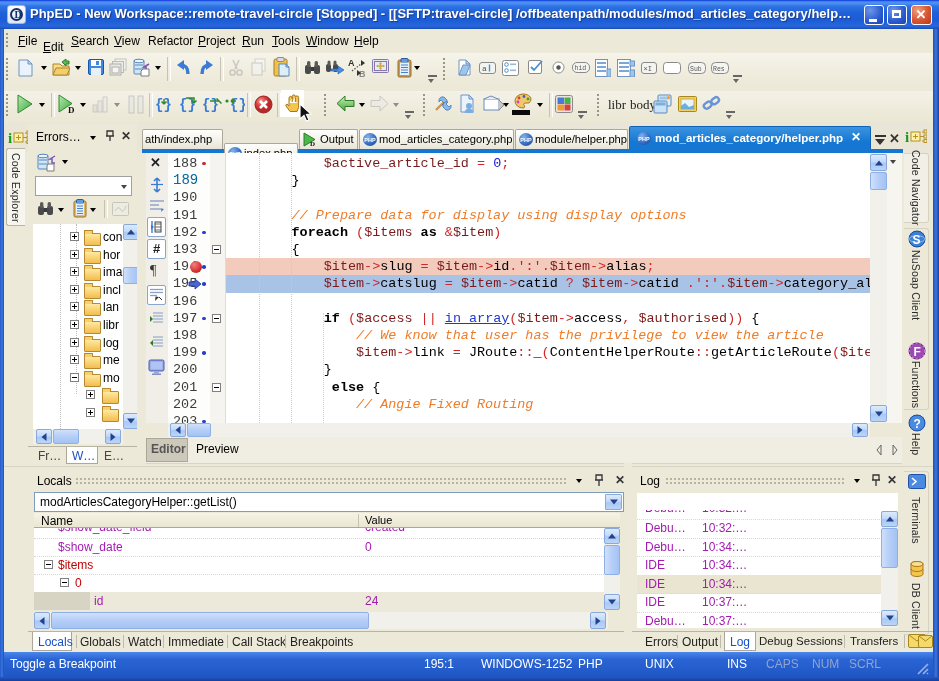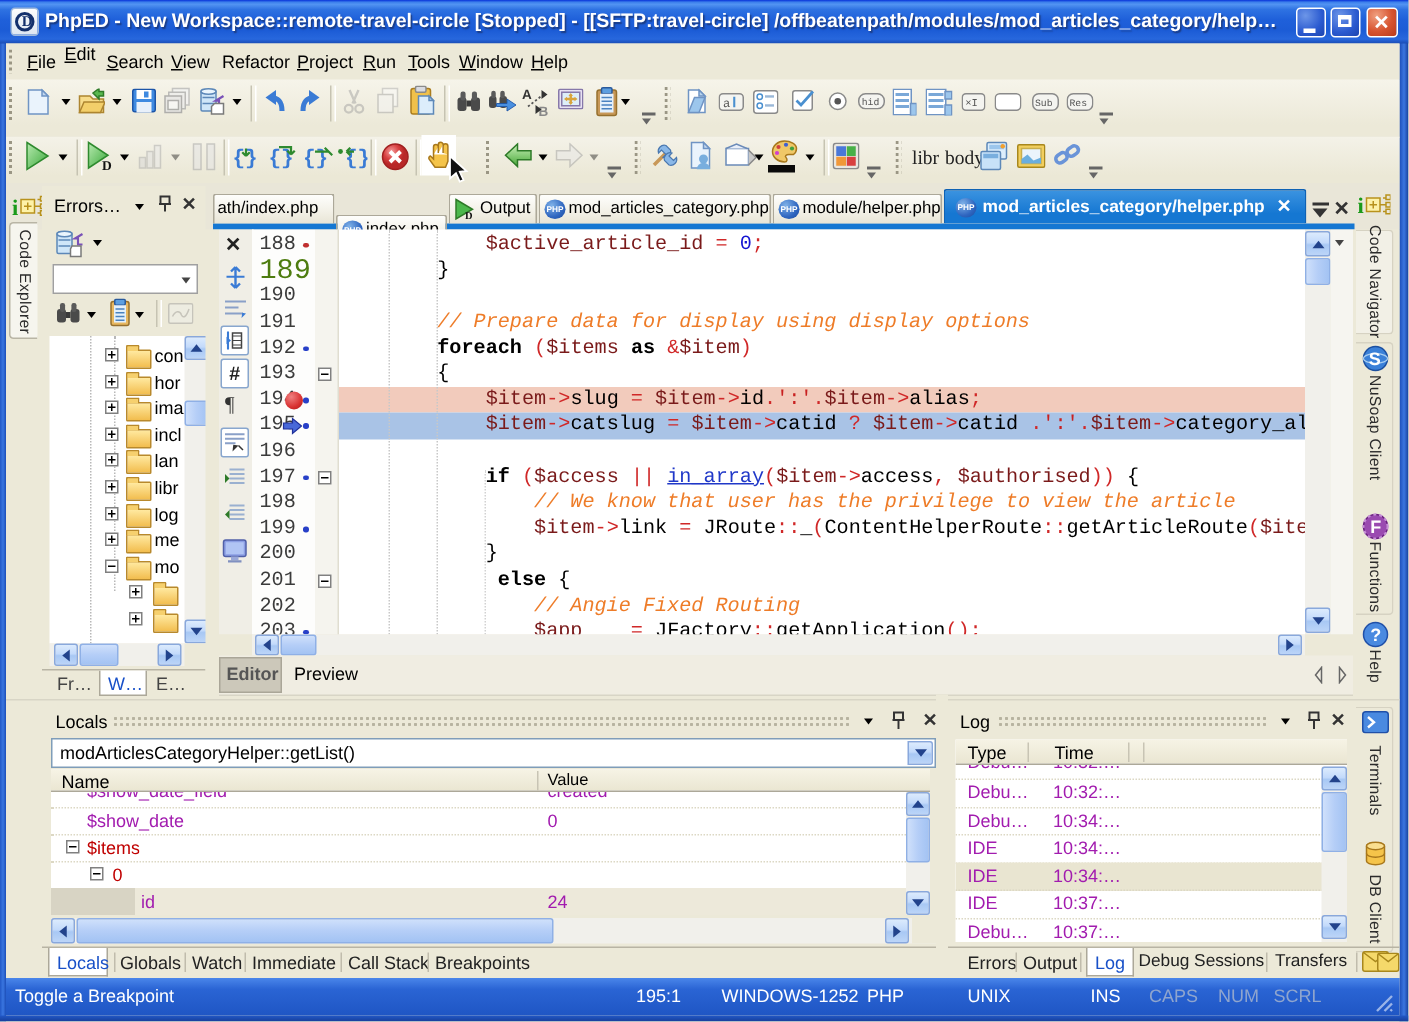--- a/index.html
+++ b/index.html
@@ -50,21 +50,21 @@
    <div class="ab" style="left:4px;top:4px;width:9px;height:8px;border:2px solid #fff;border-top-width:3px;box-sizing:border-box"></div>
  </div>
  <div class="ab" style="left:911px;top:5px;width:21px;height:20px;border:1px solid #fff;border-radius:3px;box-sizing:border-box;background:radial-gradient(circle at 30% 25%,#f0a080,#d75430 55%,#b83a1c)">
    <div class="ab" style="left:3px;top:2px;width:12px;height:13px;color:#fff;font-size:13px;font-weight:bold;text-align:center;line-height:13px">✕</div>
  </div>
 </div>
 
 <div class="ab" style="left:4px;top:29px;width:929px;height:24px;background:#ECE9D8">
  <div class="grip ab" style="left:2px;top:4px;height:16px"></div>
  <div class="ab" style="left:14px;top:5px;font-size:12px;color:#000"><u>F</u>ile</div>
- <div class="ab" style="left:39px;top:0;font-size:12px;color:#000"><u>E</u>dit</div>
+ <div class="ab" style="left:39px;top:11px;font-size:12px;color:#000"><u>E</u>dit</div>
  <div class="ab" style="left:67px;top:5px;font-size:12px;color:#000"><u>S</u>earch</div>
  <div class="ab" style="left:110px;top:5px;font-size:12px;color:#000"><u>V</u>iew</div>
  <div class="ab" style="left:144px;top:5px;font-size:12px;color:#000">Refactor</div>
  <div class="ab" style="left:194px;top:5px;font-size:12px;color:#000"><u>P</u>roject</div>
  <div class="ab" style="left:238px;top:5px;font-size:12px;color:#000"><u>R</u>un</div>
  <div class="ab" style="left:268px;top:5px;font-size:12px;color:#000"><u>T</u>ools</div>
  <div class="ab" style="left:302px;top:5px;font-size:12px;color:#000"><u>W</u>indow</div>
  <div class="ab" style="left:350px;top:5px;font-size:12px;color:#000"><u>H</u>elp</div>
 </div>
 
@@ -671,26 +671,25 @@
     <div class="ab mono" style="left:1px;top:88.0px;height:17.2px;line-height:17.2px;font-size:13.45px;white-space:pre;color:#000">        {</div>
     <div class="ab mono" style="left:1px;top:105.2px;height:17.2px;line-height:17.2px;font-size:13.45px;white-space:pre;color:#000">            <span style="color:#7a1a1a">$item</span><span style="color:#d02828">-&gt;</span>slug <span style="color:#d02828">=</span> <span style="color:#7a1a1a">$item</span><span style="color:#d02828">-&gt;</span>id<span style="color:#d02828">.</span><span style="color:#c82020">':'</span><span style="color:#d02828">.</span><span style="color:#7a1a1a">$item</span><span style="color:#d02828">-&gt;</span>alias<span style="color:#d02828">;</span></div>
     <div class="ab mono" style="left:1px;top:122.4px;height:17.2px;line-height:17.2px;font-size:13.45px;white-space:pre;color:#000">            <span style="color:#7a1a1a">$item</span><span style="color:#d02828">-&gt;</span>catslug <span style="color:#d02828">=</span> <span style="color:#7a1a1a">$item</span><span style="color:#d02828">-&gt;</span>catid <span style="color:#d02828">?</span> <span style="color:#7a1a1a">$item</span><span style="color:#d02828">-&gt;</span>catid <span style="color:#d02828">.</span><span style="color:#c82020">':'</span><span style="color:#d02828">.</span><span style="color:#7a1a1a">$item</span><span style="color:#d02828">-&gt;</span>category_ali</div>
     <div class="ab mono" style="left:1px;top:139.6px;height:17.2px;line-height:17.2px;font-size:13.45px;white-space:pre;color:#000"></div>
     <div class="ab mono" style="left:1px;top:156.8px;height:17.2px;line-height:17.2px;font-size:13.45px;white-space:pre;color:#000">            <b style="color:#000">if</b> <span style="color:#d02828">(</span><span style="color:#7a1a1a">$access</span> <span style="color:#d02828">||</span> <span style="color:#2038c8;text-decoration:underline">in_array</span><span style="color:#d02828">(</span><span style="color:#7a1a1a">$item</span><span style="color:#d02828">-&gt;</span>access<span style="color:#d02828">,</span> <span style="color:#7a1a1a">$authorised</span><span style="color:#d02828">))</span> {</div>
     <div class="ab mono" style="left:1px;top:174.0px;height:17.2px;line-height:17.2px;font-size:13.45px;white-space:pre;color:#000">                <i style="color:#ee7c28">// We know that user has the privilege to view the article</i></div>
     <div class="ab mono" style="left:1px;top:191.2px;height:17.2px;line-height:17.2px;font-size:13.45px;white-space:pre;color:#000">                <span style="color:#7a1a1a">$item</span><span style="color:#d02828">-&gt;</span>link <span style="color:#d02828">=</span> JRoute<span style="color:#d02828">::</span>_<span style="color:#d02828">(</span>ContentHelperRoute<span style="color:#d02828">::</span>getArticleRoute<span style="color:#d02828">(</span><span style="color:#7a1a1a">$item</span></div>
     <div class="ab mono" style="left:1px;top:208.4px;height:17.2px;line-height:17.2px;font-size:13.45px;white-space:pre;color:#000">            }</div>
     <div class="ab mono" style="left:1px;top:225.6px;height:17.2px;line-height:17.2px;font-size:13.45px;white-space:pre;color:#000">             <b style="color:#000">else</b> {</div>
     <div class="ab mono" style="left:1px;top:242.8px;height:17.2px;line-height:17.2px;font-size:13.45px;white-space:pre;color:#000">                <i style="color:#ee7c28">// Angie Fixed Routing</i></div>
-    <div class="ab mono" style="left:1px;top:260.0px;height:17.2px;line-height:17.2px;font-size:13.45px;white-space:pre;color:#000">                <span style="color:#7a1a1a">$app</span>    <span style="color:#d02828">=</span> JFactory<span style="color:#d02828">::</span>getApplication<span style="color:#d02828">();</span></div>
   </div>
 <div class="ab" style="left:168px;top:153px;width:58px;height:270px;overflow:hidden">
     <div class="ab mono" style="left:5px;top:2.0px;height:17.2px;line-height:17.2px;font-size:13.45px;color:#3b3b3b">188</div>
     <div class="ab" style="left:34px;top:8.8px;width:3.6px;height:3.6px;background:#c03030;border-radius:50%"></div>
-    <div class="ab mono" style="left:5px;top:19.2px;height:17.2px;line-height:17.2px;font-size:19px;color:#4d7c0f">189</div>
+    <div class="ab mono" style="left:5px;top:19.2px;height:17.2px;line-height:17.2px;font-size:14px;color:#0369a1">189</div>
     <div class="ab mono" style="left:5px;top:36.4px;height:17.2px;line-height:17.2px;font-size:13.45px;color:#3b3b3b">190</div>
     <div class="ab mono" style="left:5px;top:53.6px;height:17.2px;line-height:17.2px;font-size:13.45px;color:#3b3b3b">191</div>
     <div class="ab mono" style="left:5px;top:70.8px;height:17.2px;line-height:17.2px;font-size:13.45px;color:#3b3b3b">192</div>
     <div class="ab" style="left:34px;top:77.6px;width:3.6px;height:3.6px;background:#2840c8;border-radius:50%"></div>
     <div class="ab mono" style="left:5px;top:88.0px;height:17.2px;line-height:17.2px;font-size:13.45px;color:#3b3b3b">193</div>
     <div class="pm" style="left:44px;top:92.1px">
       <i></i>
     </div>
     <div class="ab mono" style="left:5px;top:105.2px;height:17.2px;line-height:17.2px;font-size:13.45px;color:#3b3b3b">194</div>
     <div class="ab" style="left:34px;top:112.0px;width:3.6px;height:3.6px;background:#2840c8;border-radius:50%"></div>
@@ -864,27 +863,20 @@
 <div class="ab" style="left:632px;top:472px;width:270px;height:18px">
  <span style="position:absolute;left:8px;top:2px;font-size:12px;color:#000">Log</span>
  <div class="hdrdots ab" style="left:34px;top:6px;width:180px"></div>
  <div class="dd ab" style="left:222px;top:7px"></div>
  <svg class="ab" style="left:239px;top:2px" width="10" height="13">
       <path d="M2 1 h6 v5 h-6 z M1 6 h8 M5 6 v6" stroke="#333" fill="none" stroke-width="1.3"></path>
     </svg>
  <div class="ab" style="left:255px;top:1px;font-size:12px;font-weight:bold;color:#333">✕</div>
 </div>
 <div class="ab" style="left:637px;top:493px;width:261px;height:135px;background:#fff;overflow:hidden">
- <div class="ab" style="left:0;top:0;width:261px;height:17px;background:linear-gradient(180deg,#f6f3e5,#eae6d2);border-bottom:1px solid #aca899;box-sizing:border-box">
-   <span style="position:absolute;left:8px;top:2px;font-size:12px;color:#000">Type</span>
-   <span style="position:absolute;left:66px;top:2px;font-size:12px;color:#000">Time</span>
-   <div class="ab" style="left:48px;top:2px;width:1px;height:13px;background:#c8c4b4"></div>
-   <div class="ab" style="left:115px;top:2px;width:1px;height:13px;background:#c8c4b4"></div>
-   <div class="ab" style="left:125px;top:2px;width:1px;height:13px;background:#c8c4b4"></div>
- </div>
  <div class="ab" style="left:0;top:17px;width:261px;height:9px;border-bottom:1px dotted #dcd8c4;overflow:hidden">
       <span class="cell ab" style="left:8px;top:-9px">Debu…</span>
       <span class="cell ab" style="left:65px;top:-9px">10:32:…</span>
     </div>
  <div class="ab" style="left:0;top:26px;width:261px;height:18.5px;border-bottom:1px dotted #dcd8c4">
       <span class="cell ab" style="left:8px;top:2px">Debu…</span>
       <span class="cell ab" style="left:65px;top:2px">10:32:…</span>
     </div>
  <div class="ab" style="left:0;top:44.5px;width:261px;height:18.5px;border-bottom:1px dotted #dcd8c4">
       <span class="cell ab" style="left:8px;top:2px">Debu…</span>

